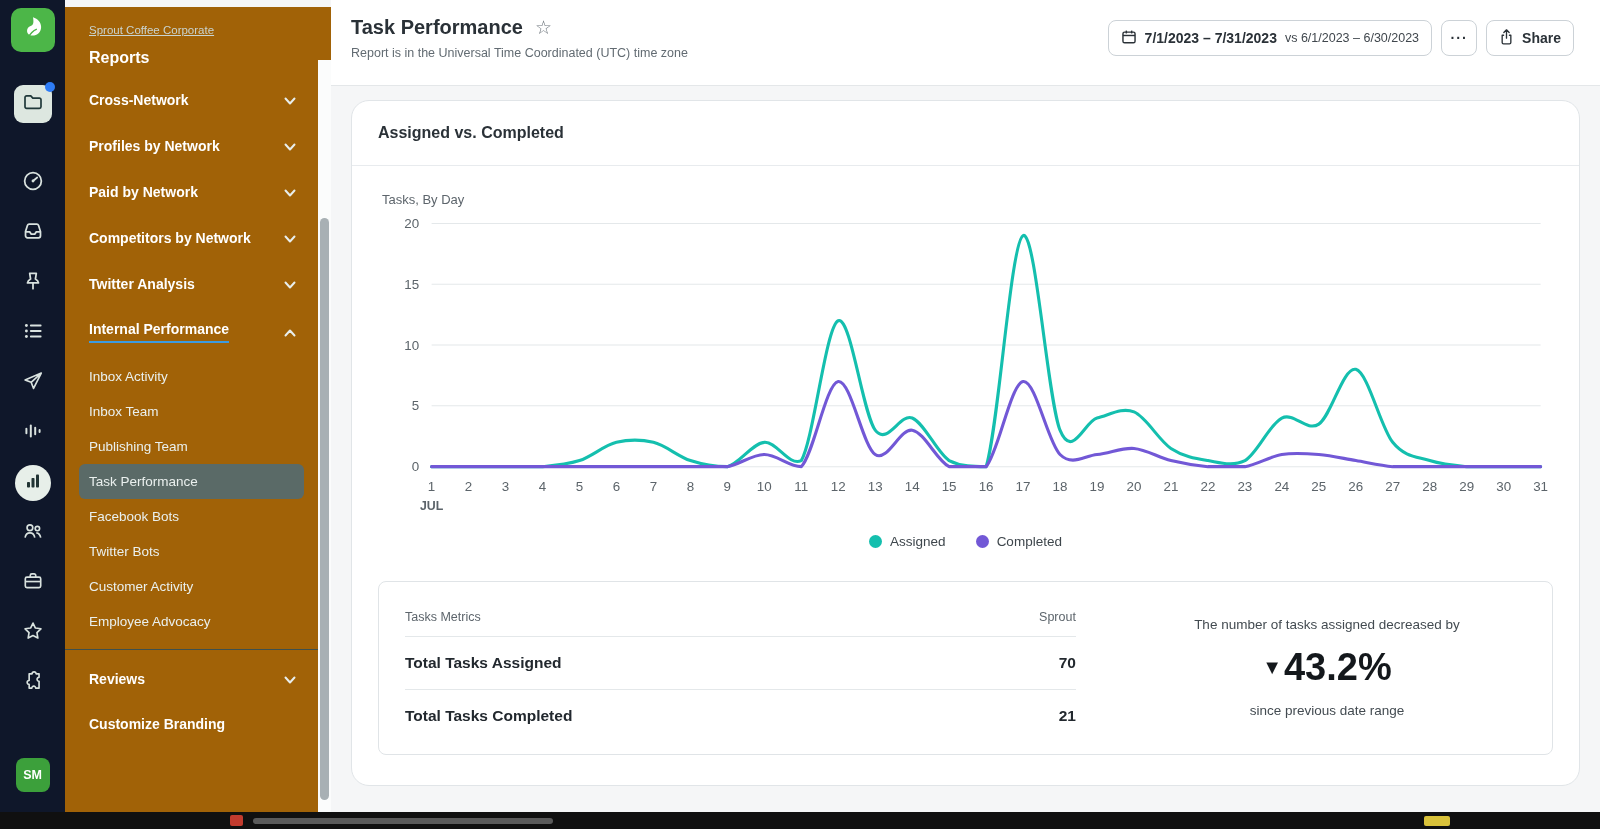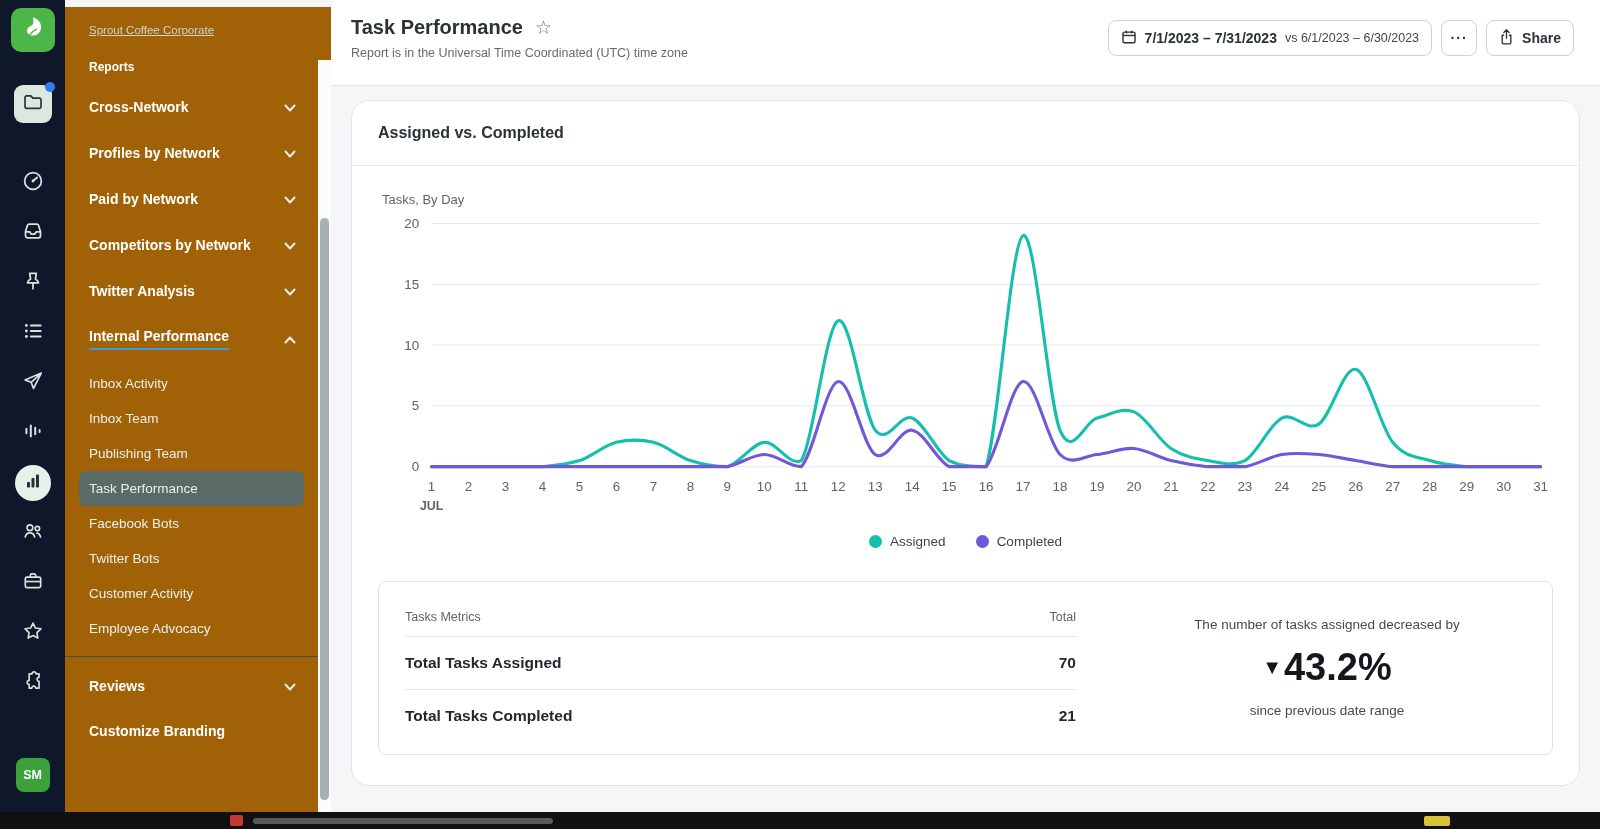--- a/index.html
+++ b/index.html
@@ -15,21 +15,21 @@
   .notif-dot { position:absolute; top:-3px; right:-3px; width:10px; height:10px; border-radius:50%; background:#2e7cf6; }
   .rail-gap { height:32px; }
   .reports-bg { width:36px; height:36px; border-radius:50%; background:#e7efe9; display:flex; align-items:center; justify-content:center; }
   .avatar { margin-top:50px; width:34px; height:34px; border-radius:8px; background:#3ca03b; color:#fff; font-size:12.5px; font-weight:bold; display:flex; align-items:center; justify-content:center; cursor:pointer; }
 
   
   .sidebar { position:absolute; left:65px; top:7px; width:266px; height:100%; background:#a16207; z-index:4; }
   .sidebar-inner { width:253px; }
   .sidebar-header { padding:13px 20px 10px 24px; }
   .account-link { font-size:11.5px; color:#c9d4d1; text-decoration:underline; cursor:pointer; display:inline-block; }
-  .sidebar-title { font-size:12px; font-weight:bold; color:#fff; margin-top:22px; }
+  .sidebar-title { font-size:16px; font-weight:bold; color:#fff; margin-top:11px; }
   .menu-row { display:flex; justify-content:space-between; align-items:center; padding:14px 22px 14px 24px; cursor:pointer; }
   .menu-label { font-size:14px; font-weight:bold; color:#fff; }
   .menu-label.active-underline { padding-bottom:4px; border-bottom:2px solid #3d9be0; }
   .submenu { margin:2px 0 10px 0; }
   .submenu-item { padding:10px 20px 10px 24px; font-size:13.5px; font-weight:500; color:#eaf0ee; cursor:pointer; }
   .submenu-item.selected { margin:0 14px; padding:10px 10px; background:#5a6a67; border-radius:6px; }
   .menu-section.divided { border-top:1px solid #3e504e; margin-top:6px; padding-top:6px; }
 
   
   .sb-track { position:absolute; left:318px; top:60px; bottom:0; width:13px; background:#fbfcfc; z-index:6; }
@@ -389,21 +389,21 @@
             <div class="legend-item">
               <span class="legend-dot" style="background: rgb(114, 88, 214);"></span>
               <span>Completed</span>
             </div>
           </div>
 
         <div class="metrics-box">
           <div class="metrics-table">
             <div class="mt-head">
               <span>Tasks Metrics</span>
-              <span>Total</span>
+              <span>Sprout</span>
             </div>
             <div id="metric-rows">
                 <div class="mt-row">
                   <span>Total Tasks Assigned</span>
                   <span>70</span>
                 </div>
                 <div class="mt-row">
                   <span>Total Tasks Completed</span>
                   <span>21</span>
                 </div>

